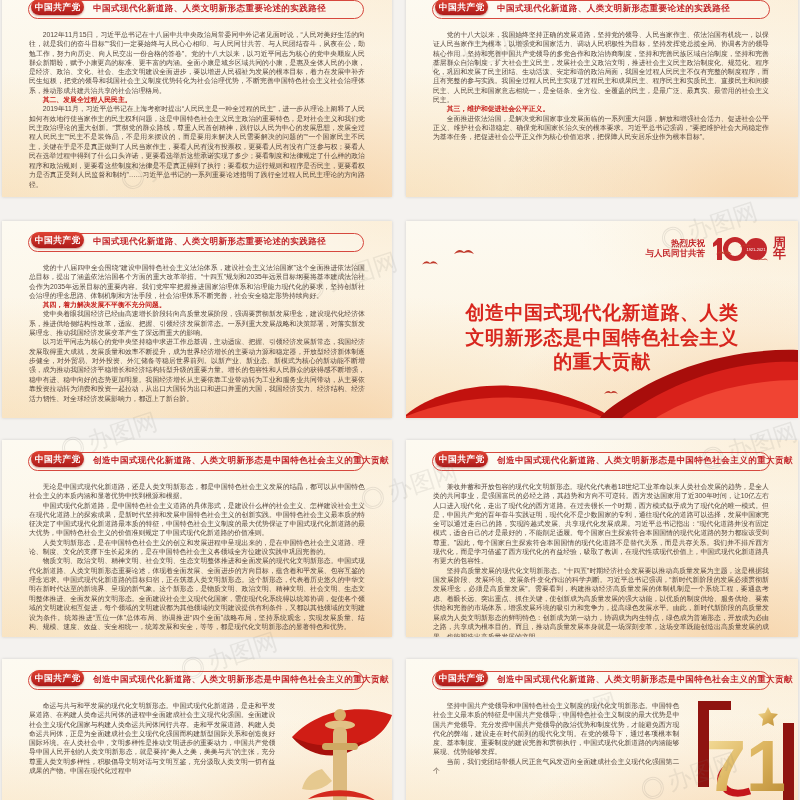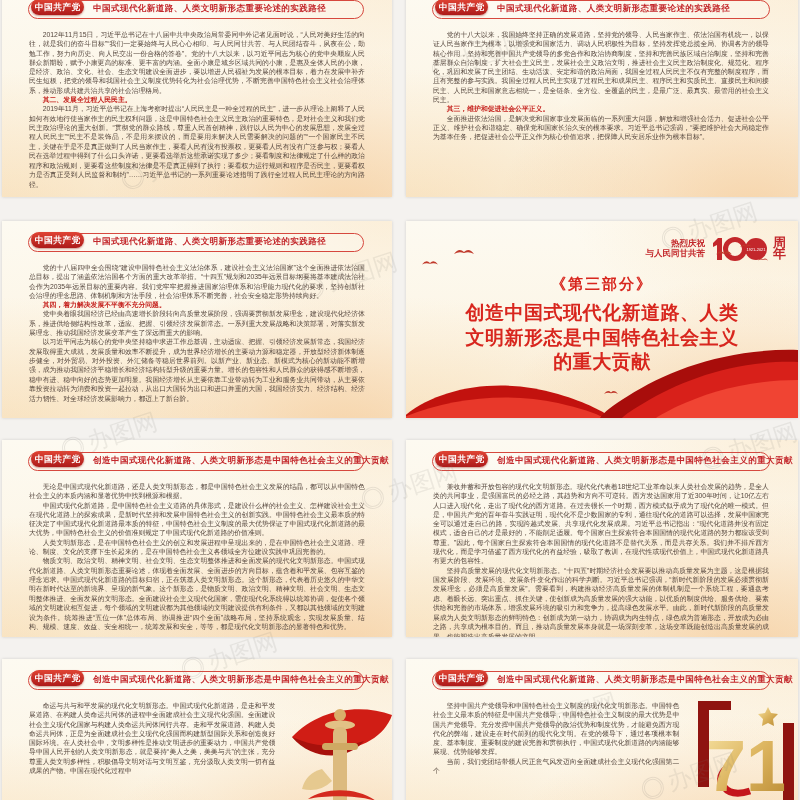--- a/index.html
+++ b/index.html
@@ -97,21 +97,20 @@
    <div>与人民同甘共苦</div>
  </div>
  <svg class="anniv-num" viewBox="0 0 58 30" aria-label="100">
    <polygon points="8,5 12,5 12,27 7,27 7,12 3,14 3,10" fill="#c3272b"></polygon>
    <circle cx="25" cy="16" r="9.5" fill="none" stroke="#c3272b" stroke-width="5"></circle>
    <circle cx="46" cy="16" r="11" fill="#c3272b"></circle>
    <text x="46" y="17.6" font-size="4" fill="#ffffff" text-anchor="middle">1921-2021</text>
  </svg>
  <div class="anniv-unit">周年</div>
 </div>
-      <div class="part-label">《第三部分》</div>
        <div class="sec-title">创造中国式现代化新道路、人类文明新形态是中国特色社会主义的重大贡献</div>
       <svg class="bird" style="left:16px;top:38px;width:16px;" viewBox="0 0 20 8">
         <path d="M0,7 Q5,0 10,5 Q15,0 20,7 Q15,4 10,6 Q5,4 0,7 Z" fill="#c0392b"></path>
       </svg>
       <svg class="bird" style="left:48px;top:26px;width:20px;" viewBox="0 0 20 8">
         <path d="M0,7 Q5,0 10,5 Q15,0 20,7 Q15,4 10,6 Q5,4 0,7 Z" fill="#c0392b"></path>
       </svg>
       <svg class="bird" style="left:310px;top:28px;width:16px;transform:scaleX(-1);" viewBox="0 0 20 8">
         <path d="M0,7 Q5,0 10,5 Q15,0 20,7 Q15,4 10,6 Q5,4 0,7 Z" fill="#c0392b"></path>
       </svg>

